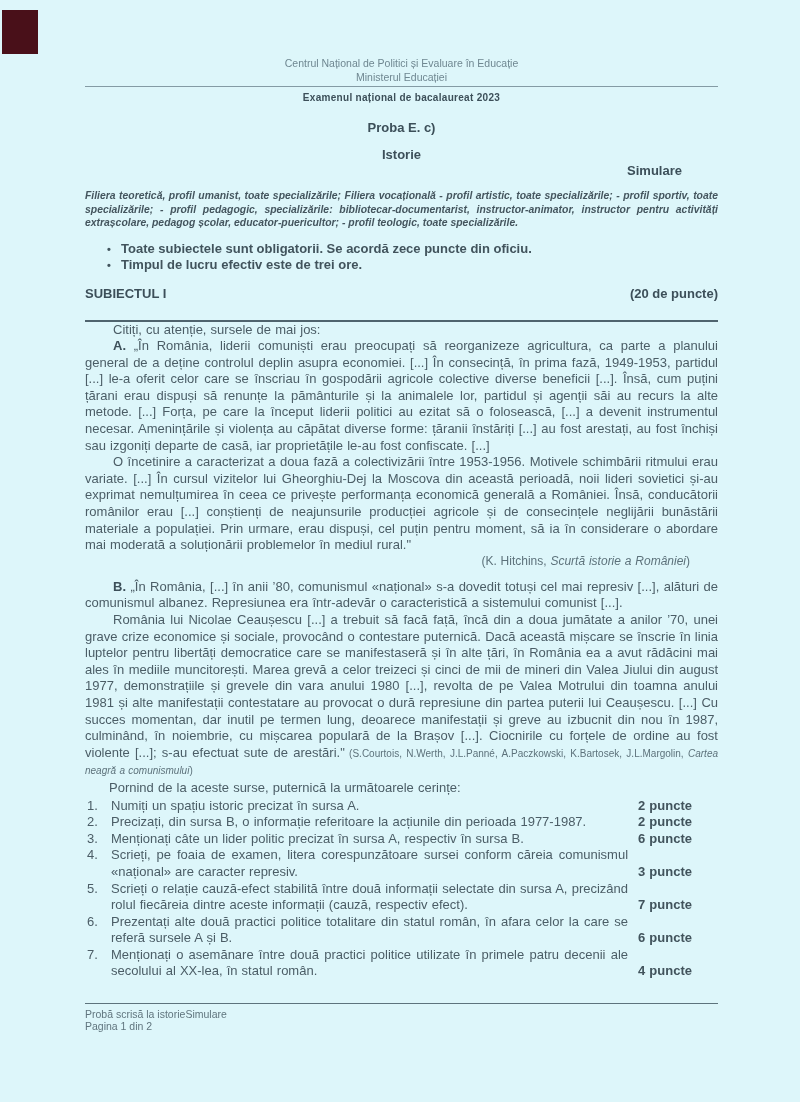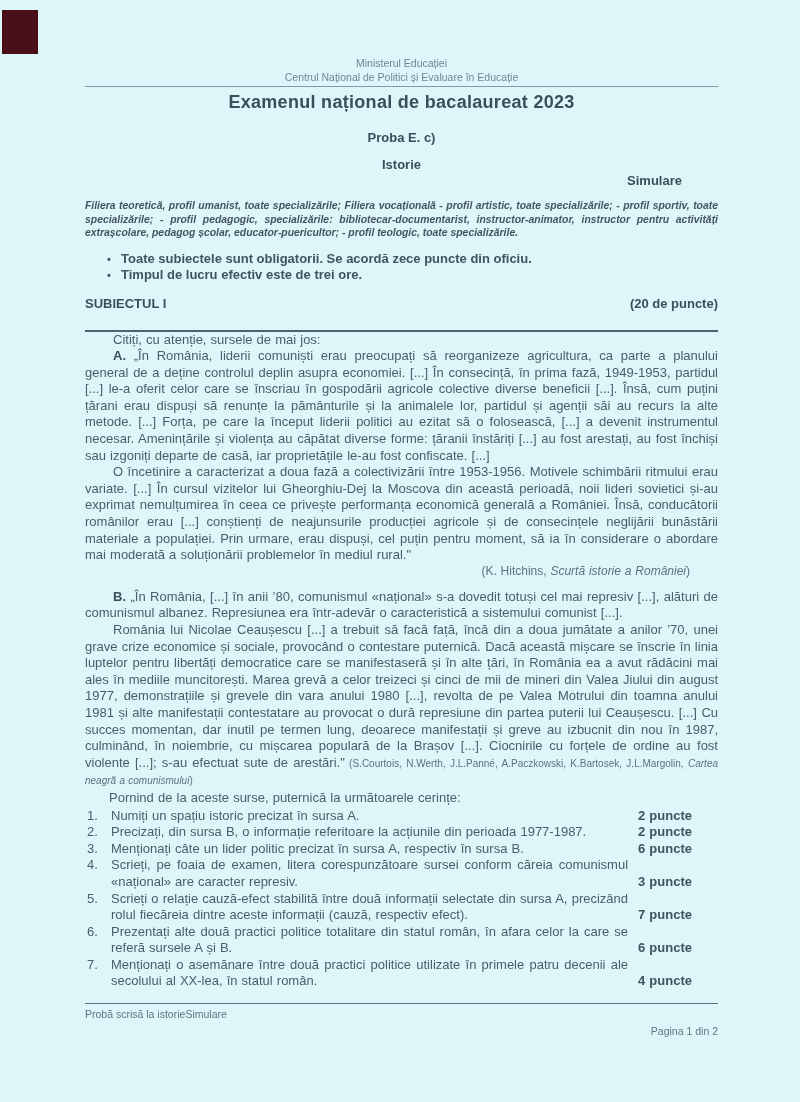--- a/index.html
+++ b/index.html
@@ -18,21 +18,21 @@
     overflow: hidden;
   }
   .scan-artifact {
     position: absolute; left: 2px; top: 10px;
     width: 36px; height: 44px;
     background: #491019;
   }
   
   .hdr-top { text-align: center; font-size: 10.5px; color: #6f8791;
              line-height: 14px; border-bottom: 1px solid #849ba4; padding-bottom: 2px; }
-  .exam-title { text-align: center; font-size: 18px; font-weight: bold;
+  .exam-title { text-align: center; font-size: 10px; font-weight: bold;
                 color: #3c4f59; margin-top: 5px; letter-spacing: .3px; }
   .proba { text-align: center; font-size: 13px; font-weight: bold; color: #3c4f59; margin-top: 17px; }
   .materia { text-align: center; font-size: 13px; font-weight: bold; color: #3c4f59; margin-top: 12px; }
   .sesiune { text-align: right; font-size: 13px; font-weight: bold; color: #3c4f59;
              margin-top: 1px; padding-right: 36px; }
   
   .filiera {
     margin-top: 11px; font-size: 10.4px; font-style: italic; font-weight: 600;
     line-height: 13.5px; text-align: justify; color: #44555e;
   }
@@ -62,31 +62,31 @@
   .task .txt { flex: 1 1 auto; text-align: justify; }
   .task .pts { flex: none; font-weight: bold; color: #41535c; align-self: flex-end;
                margin-left: 10px; margin-right: 26px; white-space: nowrap; }
   
   .footer {
     position: absolute; left: 85px; right: 82px; top: 1003px;
     border-top: 1.5px solid #5d737c; padding-top: 4px;
     font-size: 10.5px; color: #60757e;
   }
   .footer-row { display: flex; justify-content: flex-start; }
-  .footer-page { text-align: right; margin-top: 5px; }
+  .footer-page { text-align: left; }
 </style>
 </head>
 <body>
 
 <div class="page">
   <div class="scan-artifact"></div>
 
   <div class="hdr-top">
+    <div>Centrul Național de Politici și Evaluare în Educație</div>
     <div>Ministerul Educației</div>
-    <div>Centrul Național de Politici și Evaluare în Educație</div>
   </div>
 
   <div class="exam-title">Examenul național de bacalaureat 2023</div>
   <div class="proba">Proba E. c)</div>
   <div class="materia">Istorie</div>
   <div class="sesiune">Simulare</div>
 
   <div class="filiera">Filiera teoretică, profil umanist, toate specializările; Filiera vocațională - profil artistic, toate specializările; - profil sportiv, toate specializările; - profil pedagogic, specializările: bibliotecar-documentarist, instructor-animator, instructor pentru activități extrașcolare, pedagog școlar, educator-puericultor; - profil teologic, toate specializările.</div>
 
   <div class="notes">

